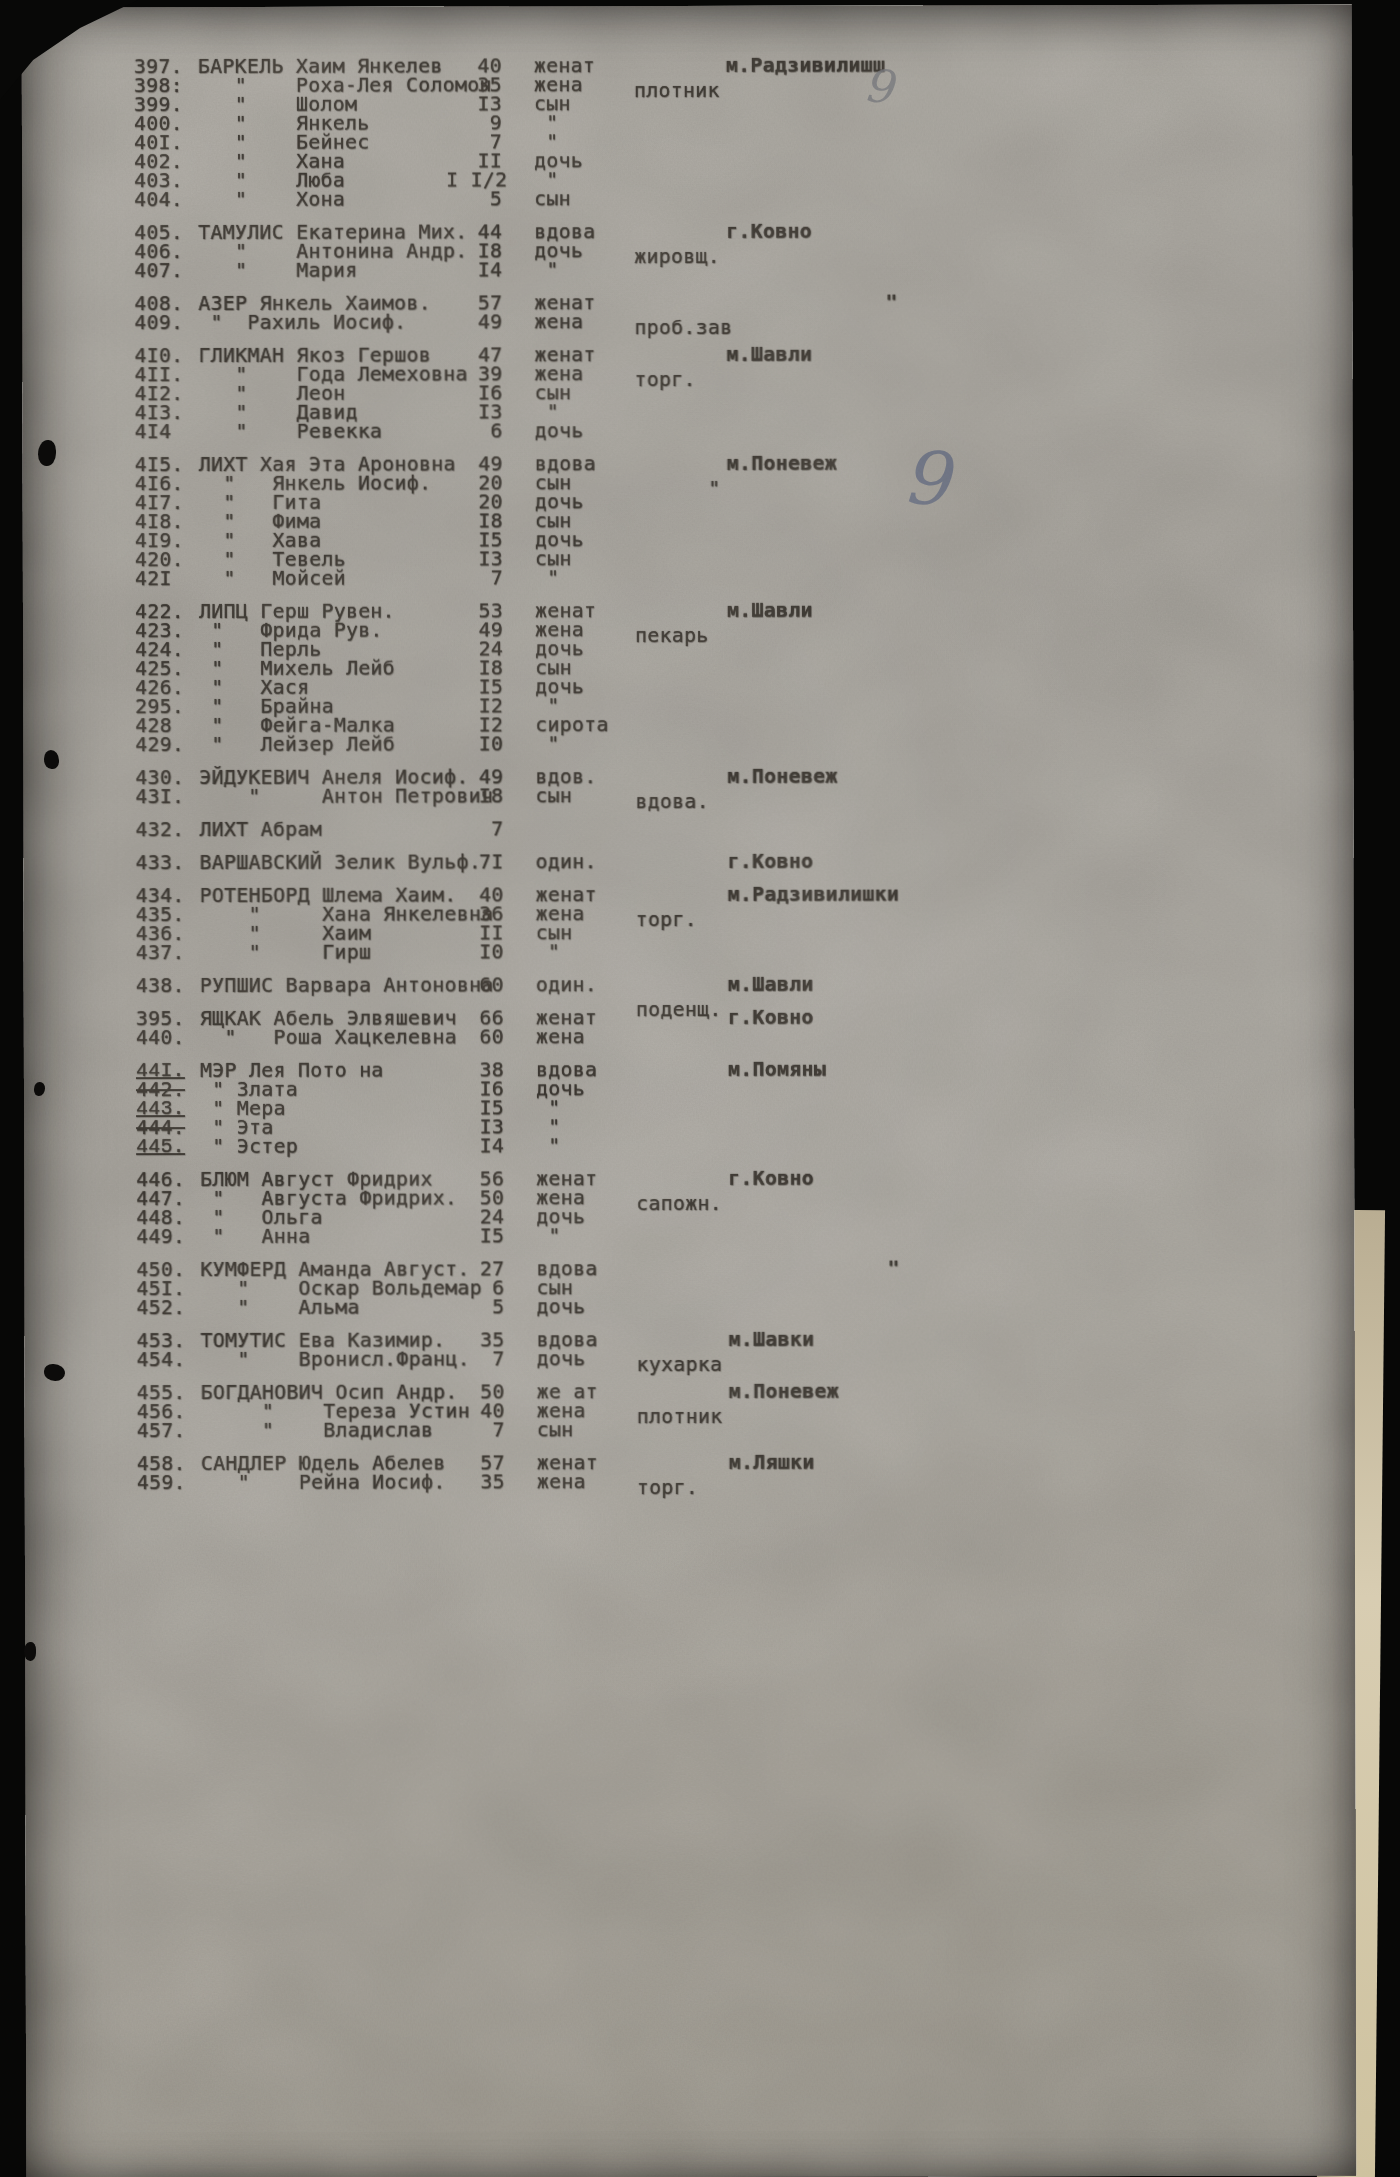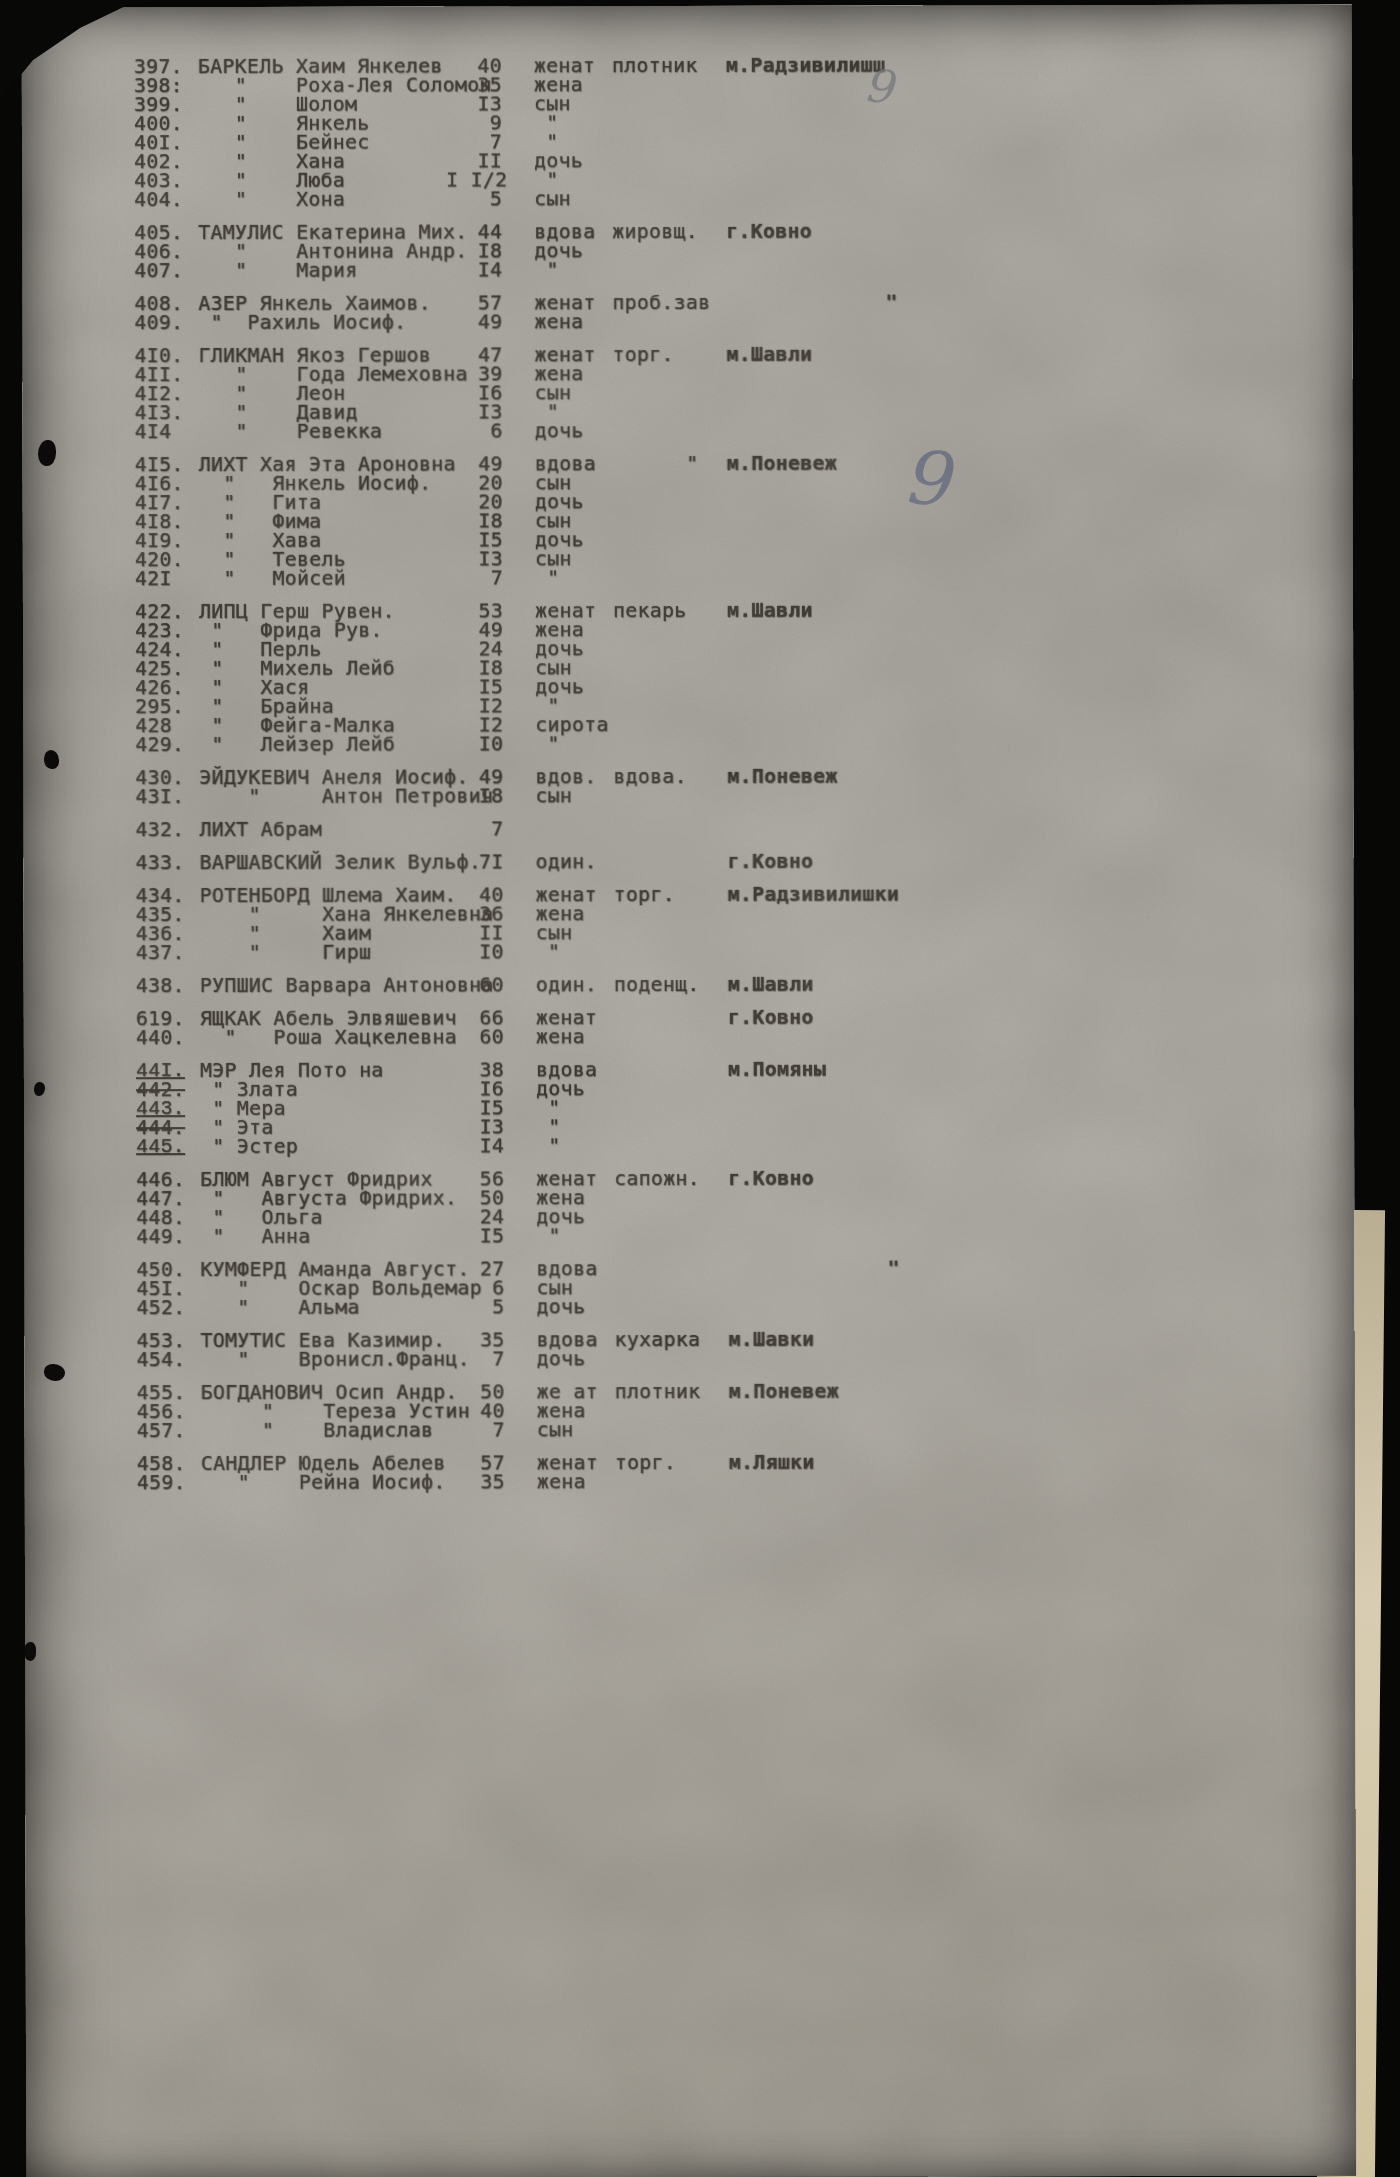--- a/index.html
+++ b/index.html
@@ -43,21 +43,21 @@
   }
   .group{margin-bottom:14px;}
   .row{position:relative;height:19px;line-height:19px;}
   .c{position:absolute;top:0;white-space:pre;}
   .c-num{left:0;}
   .c-num.u{text-decoration:underline;font-family:Liberation Mono, monospace;}
   .c-num.s{text-decoration:line-through;}
   .c-name{left:64px;}
   .c-age{left:312px;width:56px;text-align:right;}
   .c-st{left:400px;}
-  .c-occ{left:478px;}
+  .c-occ{left:500px;margin-top:25px;}
   .c-pl{left:592px;font-weight:bold;}
   .ann{position:absolute;font-family:"DejaVu Serif","Liberation Serif",serif;font-style:italic;pointer-events:none;}
   .ann1{left:846px;top:54px;font-size:46px;color:#6e7076;transform:rotate(8deg);opacity:.8;}
   .ann2{left:886px;top:430px;font-size:74px;color:#58617a;transform:rotate(6deg);opacity:.75;}
   svg.grain,svg.blotch{position:absolute;left:0;top:0;pointer-events:none;}
   svg.grain{mix-blend-mode:multiply;opacity:.55;}
   svg.blotch{mix-blend-mode:soft-light;opacity:.8;}
 </style>
 </head>
 <body>
@@ -354,21 +354,21 @@
           <span class="c c-num">438.</span>
           <span class="c c-name">РУПШИС Варвара Антоновна</span>
           <span class="c c-age">60</span>
           <span class="c c-st">один.</span>
           <span class="c c-occ">поденщ.</span>
           <span class="c c-pl">м.Шавли</span>
         </div>
       </div>
       <div class="group">
         <div class="row">
-          <span class="c c-num">619.</span>
+          <span class="c c-num">395.</span>
           <span class="c c-name">ЯЩКАК Абель Элвяшевич</span>
           <span class="c c-age">66</span>
           <span class="c c-st">женат</span>
           <span class="c c-pl">г.Ковно</span>
         </div>
         <div class="row">
           <span class="c c-num">440.</span>
           <span class="c c-name">  "   Роша Хацкелевна</span>
           <span class="c c-age">60</span>
           <span class="c c-st">жена</span>

